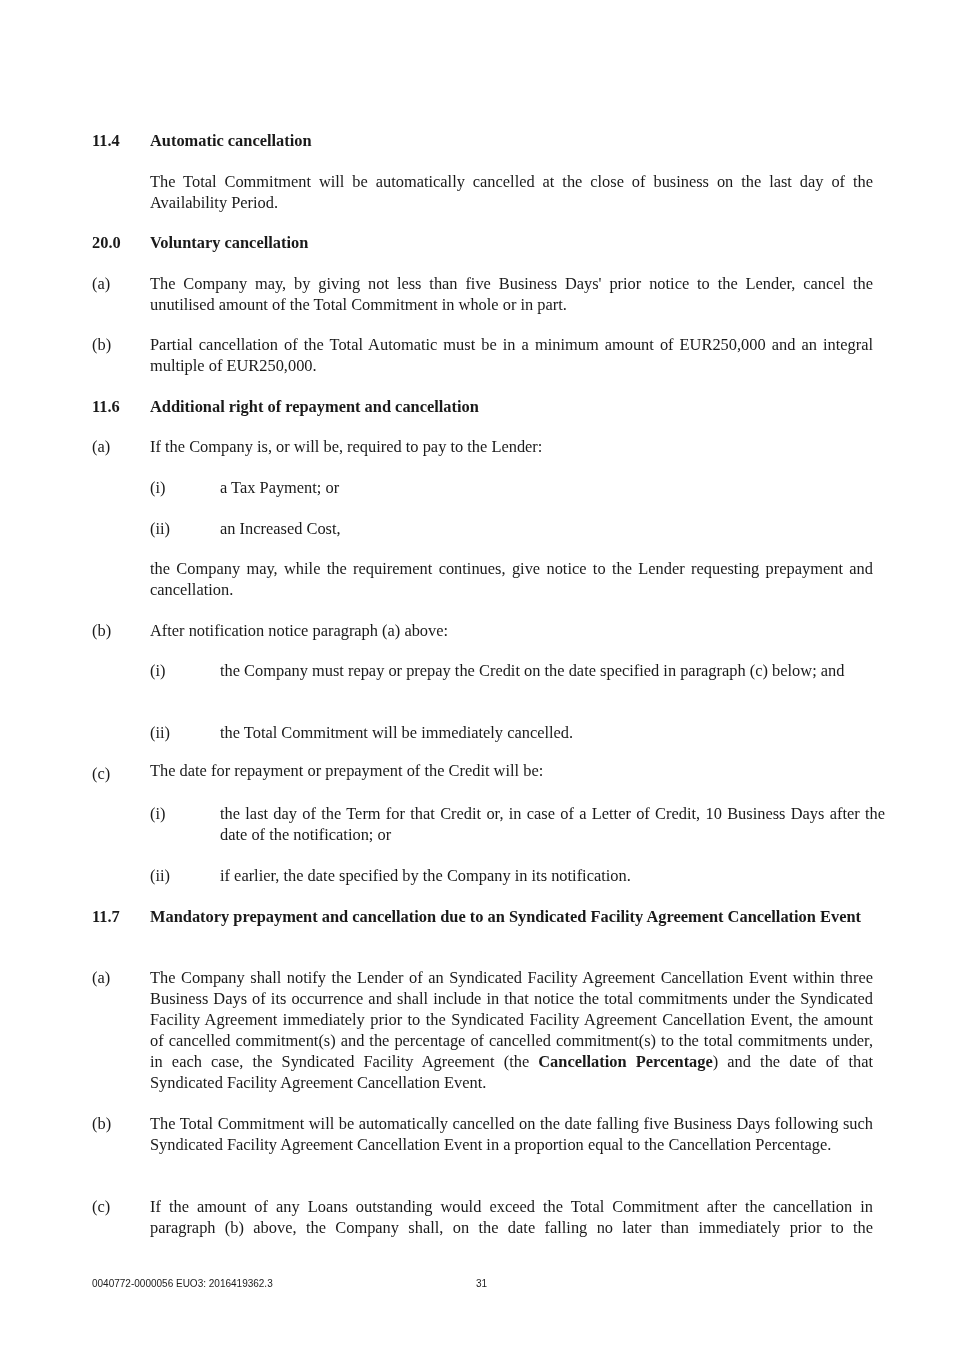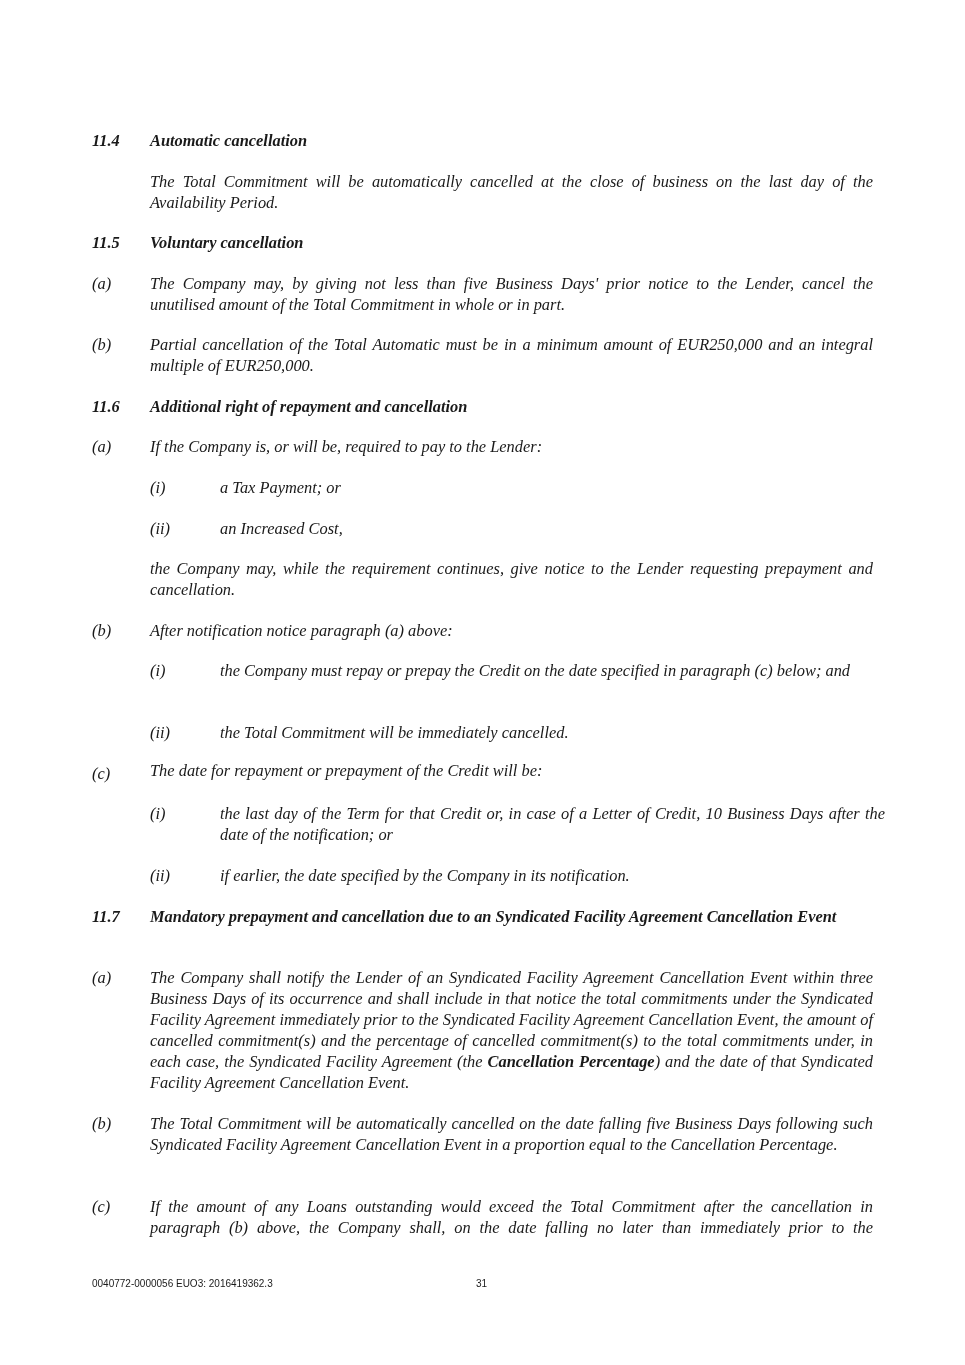--- a/index.html
+++ b/index.html
@@ -1,36 +1,36 @@
 <!DOCTYPE html>
 <html><head>
 <meta charset="utf-8">
 <style>
   html, body { margin: 0; padding: 0; background: #ffffff; }
   body { width: 965px; height: 1365px; position: relative; overflow: hidden;
          font-family: "Liberation Serif", serif; color: #1a1a1a; font-size: 16.4px; }
-  .blk { position: absolute; line-height: 21px; font-style: italic; }
+  .blk { position: absolute; line-height: 21px; }
   .num { position: absolute; left: 92px; }
   .bold { font-weight: bold; }
   .txt { position: absolute; left: 150px; width: 723px; text-align: justify; }
   .txt2 { position: absolute; left: 220px; width: 665px; text-align: justify; }
   .sub { position: absolute; left: 150px; }
   .footer { position: absolute; top: 1278px; font-family: "Liberation Sans", sans-serif; font-size: 10px; color: #1a1a1a; }
 </style>
 </head>
 <body>
 
 <div>
   <div class="blk num bold" style="top:130px">11.4</div>
   <div class="blk sub bold" style="top:130px">Automatic cancellation</div>
   <div class="blk txt" style="top:171px">The Total Commitment will be automatically cancelled at the close of business on the last day of the Availability Period.</div>
 </div>
 
 <div>
-  <div class="blk num bold" style="top:232px">11.5</div>
+  <div class="blk num bold" style="top:232px">20.0</div>
   <div class="blk sub bold" style="top:232px">Voluntary cancellation</div>
   <div class="blk num" style="top:273px">(a)</div>
   <div class="blk txt" style="top:273px">The Company may, by giving not less than five Business Days' prior notice to the Lender, cancel the unutilised amount of the Total Commitment in whole or in part.</div>
   <div class="blk num" style="top:334px">(b)</div>
   <div class="blk txt" style="top:334px">Partial cancellation of the Total Automatic must be in a minimum amount of EUR250,000 and an integral multiple of EUR250,000.</div>
 </div>
 
 <div>
   <div class="blk num bold" style="top:396px">11.6</div>
   <div class="blk sub bold" style="top:396px">Additional right of repayment and cancellation</div>

